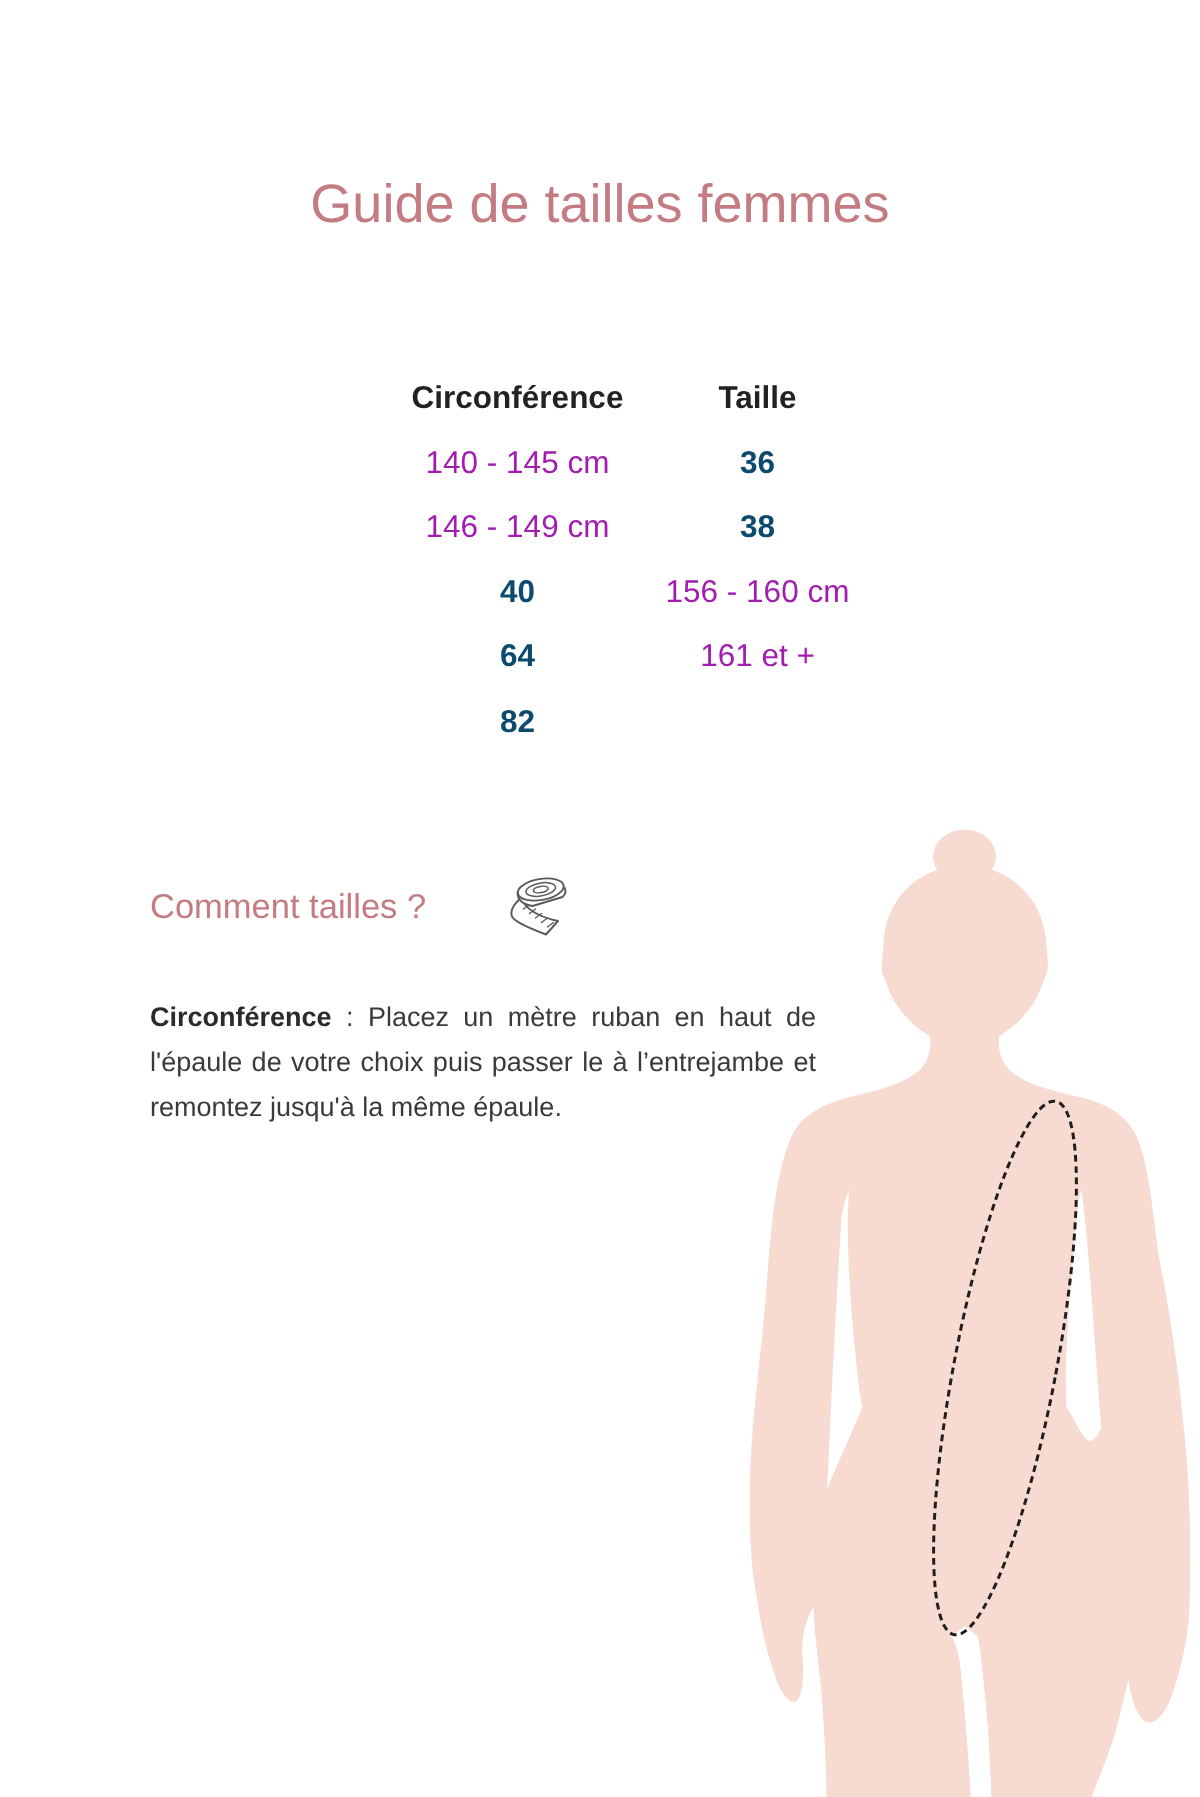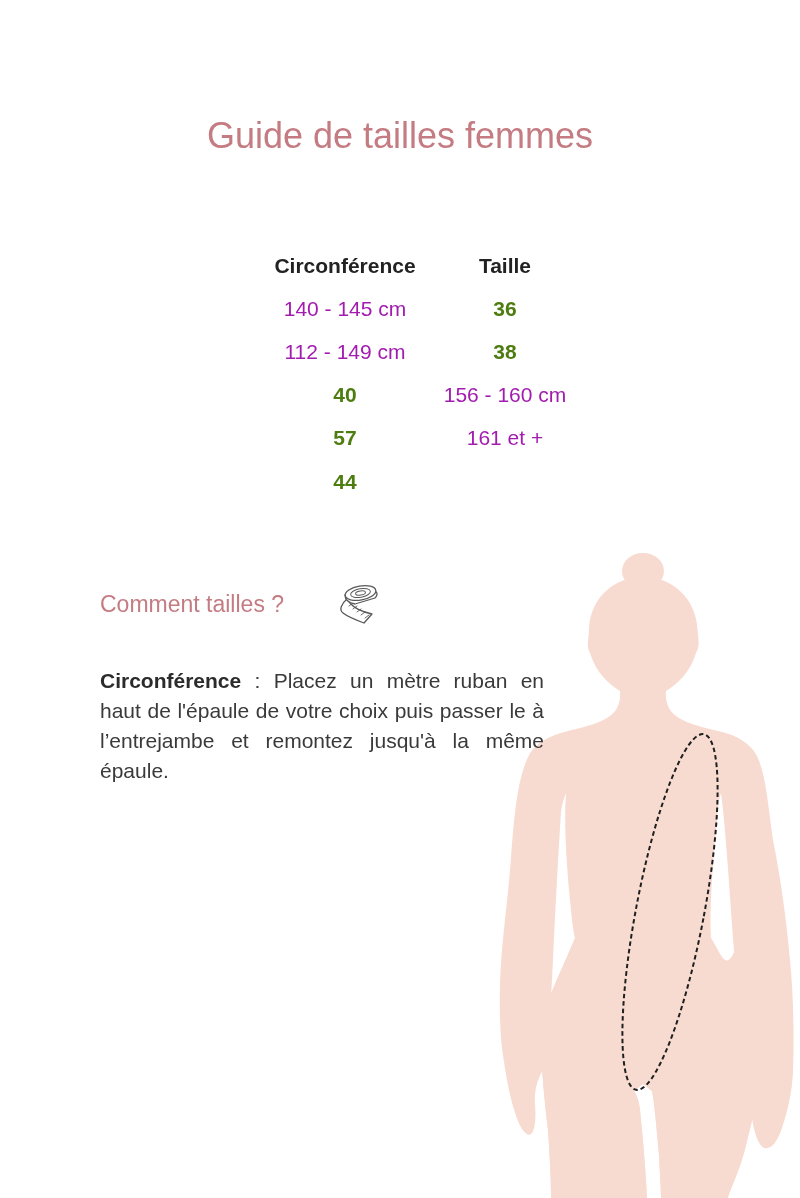--- a/index.html
+++ b/index.html
@@ -44,40 +44,40 @@
     color: var(--heading-text);
   }
   .size-table .cell {
     display: flex;
     align-items: center;
     justify-content: center;
     font-size: 21px;
   }
   .size-table .head { font-weight: 700; color: #222222; }
   .size-table .range { font-weight: 400; color: #a21caf; }
-  .size-table .size-val { font-weight: 700; color: #4d7c0f; }
+  .size-table .size-val { font-weight: 700; color: #0c4a6e; }
   .measure-heading {
     position: absolute;
     left: 100px; top: 590px;
     font-size: 23px;
     line-height: 28px;
     color: var(--accent);
     z-index: 2;
   }
   .tape-icon {
     position: absolute;
     left: 337px; top: 582px;
     width: 48px; height: 48px;
     z-index: 2;
   }
   .measure-paragraph {
     position: absolute;
     left: 100px; top: 645px;
     width: 444px;
-    font-size: 21px;
+    font-size: 18px;
     line-height: 30px;
     text-align: justify;
     color: var(--text);
     z-index: 2;
   }
   .measure-paragraph .term { font-weight: 700; color: var(--heading-text); }
 </style>
 </head>
 <body>
 
@@ -165,30 +165,30 @@
 
   <div class="page-title">Guide de tailles femmes</div>
 
   <div class="size-table">
     <div class="cell head">Circonférence</div>
     <div class="cell head">Taille</div>
 
     <div class="cell range">140 - 145 cm</div>
     <div class="cell size-val">36</div>
 
-    <div class="cell range">112 - 149 cm</div>
+    <div class="cell range">146 - 149 cm</div>
     <div class="cell size-val">38</div>
 
     <div class="cell size-val">40</div>
 
     <div class="cell range">156 - 160 cm</div>
-    <div class="cell size-val">57</div>
+    <div class="cell size-val">64</div>
 
     <div class="cell range">161 et +</div>
-    <div class="cell size-val">44</div>
+    <div class="cell size-val">82</div>
   </div>
 
   <div class="measure-heading">Comment tailles ?</div>
 
   <svg class="tape-icon" viewBox="0 0 48 48" xmlns="http://www.w3.org/2000/svg" aria-hidden="true">
     <g stroke="#5a5a5a" stroke-width="1.3" stroke-linecap="round" stroke-linejoin="round">
       <path d="M10 17 C4 22 2 28 6 31 C11 35 19 38 27 41 L35 32 C26 30 17 26 13 21 Z" fill="#ffffff"></path>
       <path d="M12 24 L16 21 M16 27 L20 24 M20 30 L24 27 M24 33 L28 30 M28 36 L32 33" fill="none" stroke-width="0.9"></path>
       <path d="M8 13 C8 18 12 21 18 22 L38 16 C40 14 40.5 12 39.5 10" fill="#ffffff"></path>
       <ellipse cx="23.5" cy="11" rx="15.5" ry="7" transform="rotate(-10 23.5 11)" fill="#ffffff"></ellipse>

